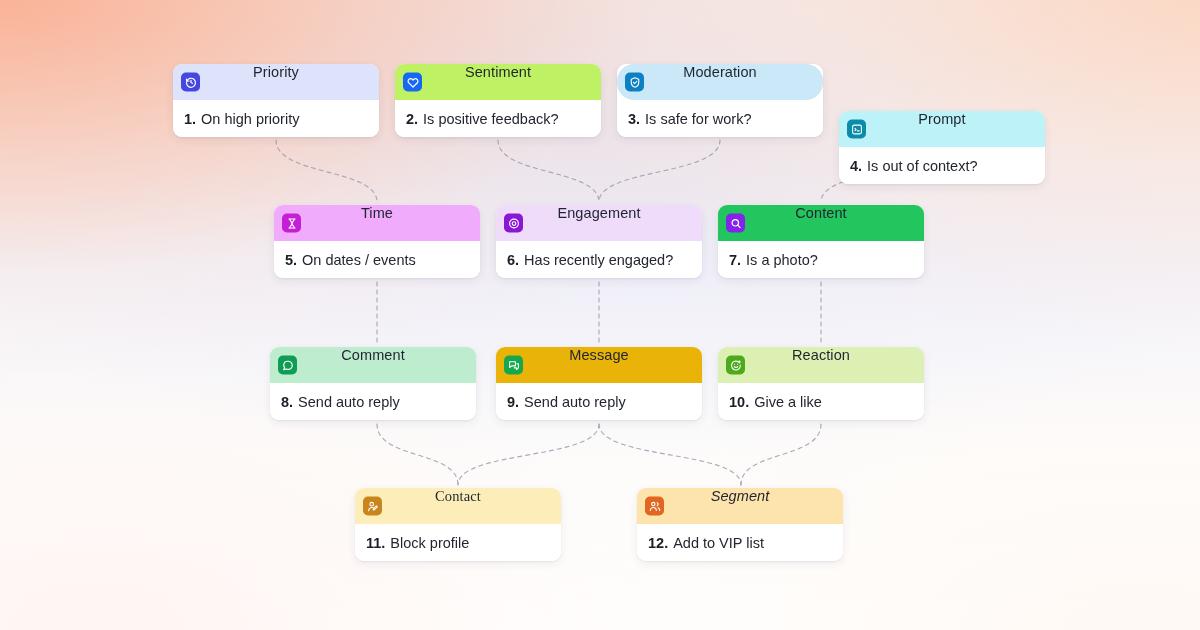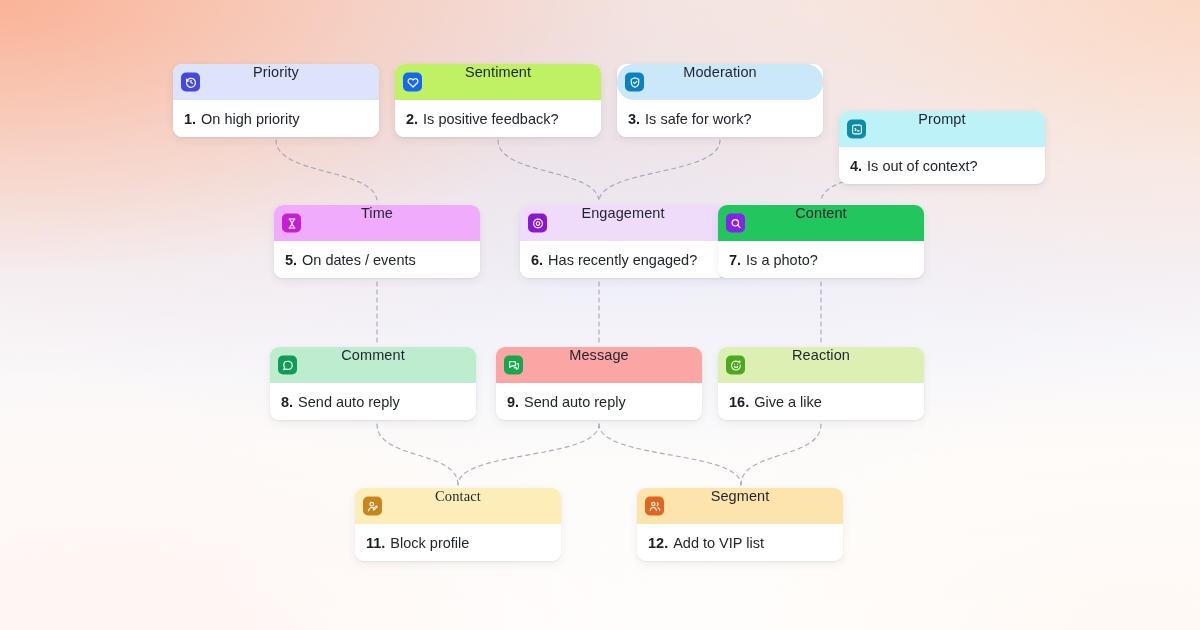--- a/index.html
+++ b/index.html
@@ -186,21 +186,21 @@
           </svg>
       </span>
       <span class="card-title">Time</span>
     </div>
     <div class="card-body">
       <span class="num">5.</span>
       <span>On dates / events</span>
     </div>
   </div>
 
-  <div class="card" style="left:520px; top:205px;">
+  <div class="card" style="left:496px; top:205px;">
     <div class="card-head" style="background:#eedcfa;">
       <span class="ico" style="background:#8a16d6;">
         <svg viewBox="0 0 24 24" fill="none" stroke="#fff" stroke-width="2.3" stroke-linecap="round" stroke-linejoin="round">
             <circle cx="12" cy="12" r="8.8"></circle>
             <circle cx="12" cy="12" r="3.6"></circle>
           </svg>
       </span>
       <span class="card-title">Engagement</span>
     </div>
     <div class="card-body">
@@ -234,21 +234,21 @@
       </span>
       <span class="card-title">Comment</span>
     </div>
     <div class="card-body">
       <span class="num">8.</span>
       <span>Send auto reply</span>
     </div>
   </div>
 
   <div class="card" style="left:496px; top:347px;">
-    <div class="card-head" style="background:#fca5a5;">
+    <div class="card-head" style="background:#eab308;">
       <span class="ico" style="background:#16a94c;">
         <svg viewBox="0 0 24 24" fill="none" stroke="#fff" stroke-width="2.2" stroke-linecap="round" stroke-linejoin="round">
             <path d="M3.2 4.5h11.6v8.2H7.4L3.2 16z"></path>
             <path d="M17.5 8.6h3.3v8.2L17 19.9v-3.2h-4.6"></path>
           </svg>
       </span>
       <span class="card-title">Message</span>
     </div>
     <div class="card-body">
       <span class="num">9.</span>
@@ -264,21 +264,21 @@
             <path d="M8.6 14.2a4.6 4.6 0 0 0 6.8 0"></path>
             <line x1="9" y1="9.6" x2="9.02" y2="9.6"></line>
             <line x1="15" y1="9.6" x2="15.02" y2="9.6"></line>
             <line x1="18.4" y1="2.6" x2="18.4" y2="7"></line>
             <line x1="16.2" y1="4.8" x2="20.6" y2="4.8"></line>
           </svg>
       </span>
       <span class="card-title">Reaction</span>
     </div>
     <div class="card-body">
-      <span class="num">16.</span>
+      <span class="num">10.</span>
       <span>Give a like</span>
     </div>
   </div>
 
   <div class="card" style="left:355px; top:488px;">
     <div class="card-head" style="background:#fdedb8;font-family:Liberation Serif, serif;">
       <span class="ico" style="background:#c9851c;">
         <svg viewBox="0 0 24 24" fill="none" stroke="#fff" stroke-width="2.2" stroke-linecap="round" stroke-linejoin="round">
             <circle cx="9.4" cy="7.4" r="3.6"></circle>
             <path d="M3.2 20.3a6.6 6.6 0 0 1 9.4-5.6"></path>
@@ -287,21 +287,21 @@
       </span>
       <span class="card-title">Contact</span>
     </div>
     <div class="card-body">
       <span class="num">11.</span>
       <span>Block profile</span>
     </div>
   </div>
 
   <div class="card" style="left:637px; top:488px;">
-    <div class="card-head" style="background:#fde3ac;">
+    <div class="card-head" style="background:#fde3ac;font-style:italic;">
       <span class="ico" style="background:#e2661f;">
         <svg viewBox="0 0 24 24" fill="none" stroke="#fff" stroke-width="2.2" stroke-linecap="round" stroke-linejoin="round">
             <circle cx="8.6" cy="7.2" r="3.4"></circle>
             <path d="M2.6 20a6 6 0 0 1 12 0"></path>
             <path d="M16.4 4.4a3.4 3.4 0 0 1 0 6.1"></path>
             <path d="M18 14.6a6 6 0 0 1 3.4 5.4"></path>
           </svg>
       </span>
       <span class="card-title">Segment</span>
     </div>

